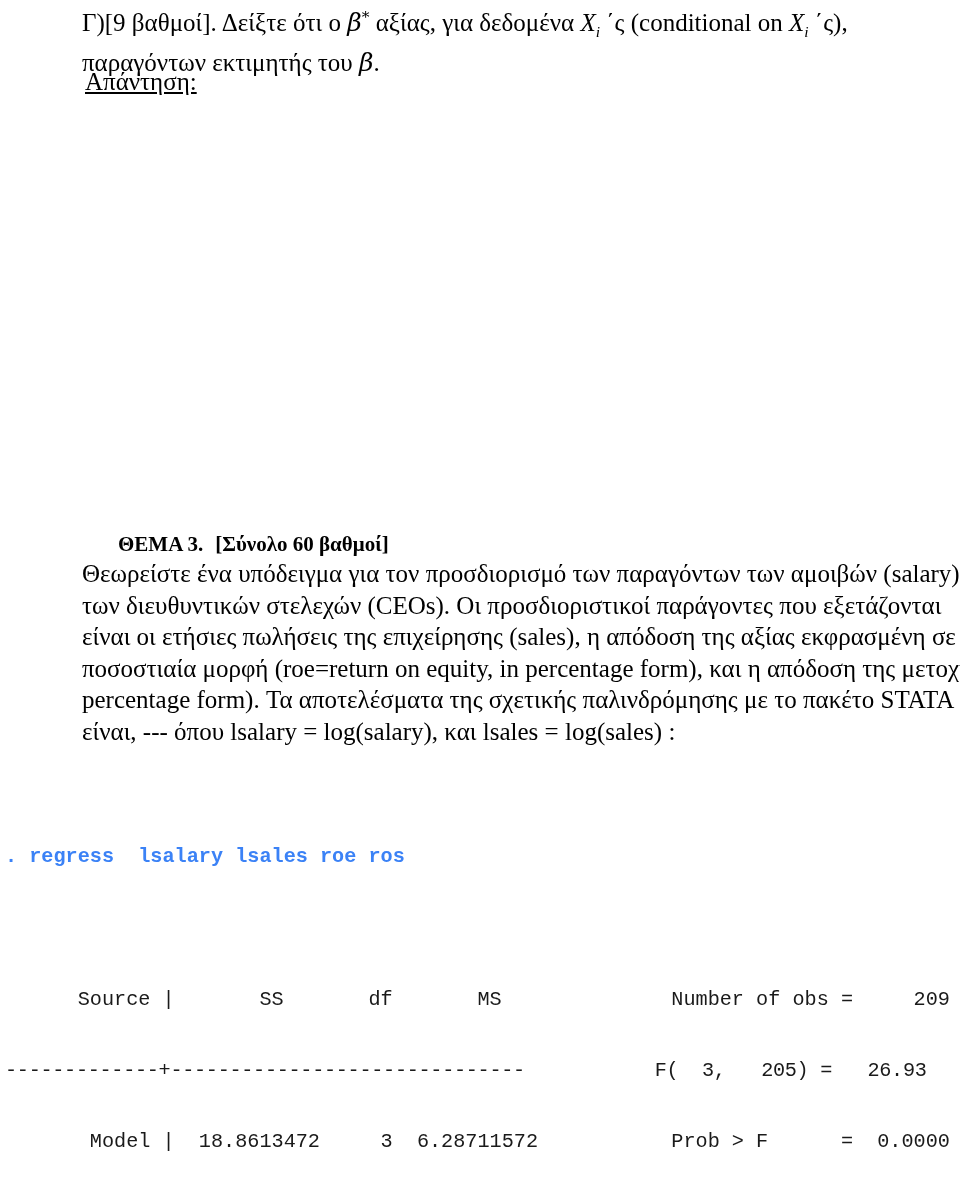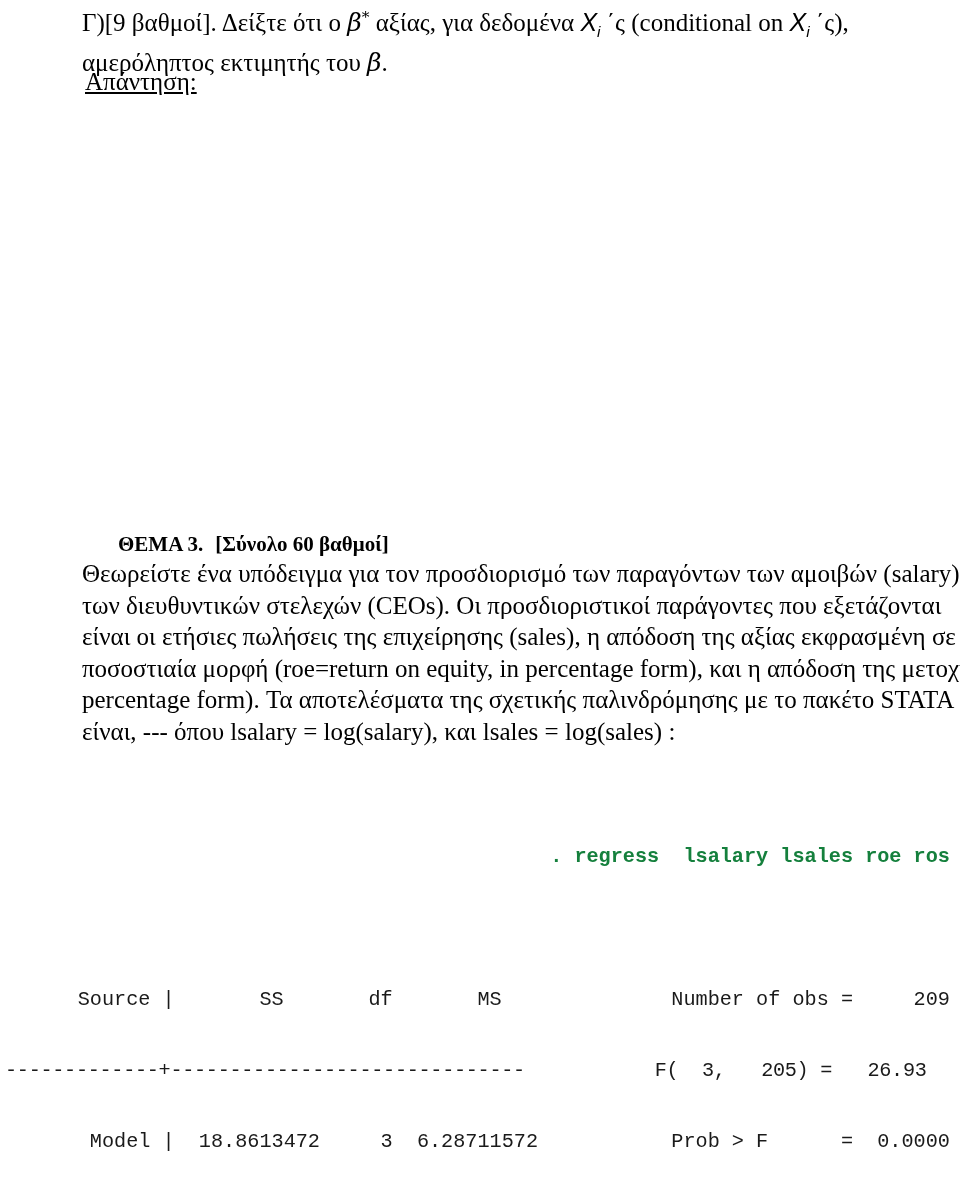--- a/index.html
+++ b/index.html
@@ -31,21 +31,21 @@
     font-size: 25px;
     line-height: 31px;
     text-align: justify;
     text-justify: inter-word;
   }
   .q-block .ln {
     display: block;
     white-space: nowrap;
   }
   .mathvar {
-    font-family: Liberation Sans, sans-serif;
+    font-family: Liberation Serif, serif;
     font-style: italic;
     margin-top: 12px;
   }
   .beta {
     font-family: "DejaVu Serif", serif;
     font-style: italic;
     font-size: 25px;
   }
   sup.star {
     font-size: 0.62em;
@@ -102,37 +102,36 @@
     top: 798px;
     font-family: "Liberation Mono", "DejaVu Sans Mono", monospace;
     font-size: 20.2px;
     line-height: 23.7px;
     letter-spacing: 0px;
     white-space: pre;
     color: #1a1a1a;
   }
   .stata .cmd {
     font-weight: bold;
-    color: #15803d;
+    color: #3b82f6;
     display: block;
-    text-align: right;
   }
   .stata .blank { display: block; height: 23.7px; }
   .stata .row { display: block; }
   .stata .rule { display: block; letter-spacing: -0.3px; }
 </style>
 </head>
 <body>
 
 <div class="page">
 
   <div class="q-block">
     <span class="ln"><span>Γ)[9 βαθμοί].  Δείξτε ότι ο </span><span class="beta"><span>β</span><sup class="star">*</sup></span><span> αξίας, για δεδομένα </span><span class="mathvar"><span>X</span><sub class="idx">i</sub></span><span> ΄ς (conditional on </span><span class="mathvar"><span>X</span><sub class="idx">i</sub></span><span> ΄ς),</span></span>
 
-    <span class="ln"><span>αμερόληπτος εκτιμητής του </span><span class="beta">β</span><span>.</span></span>
+    <span class="ln"><span>παραγόντων εκτιμητής του </span><span class="beta">β</span><span>.</span></span>
   </div>
 
   <div class="answer-label">Απάντηση:</div>
 
   <div class="thema-head"><span>ΘΕΜΑ 3.</span><span class="sp"></span><span>[Σύνολο 60 βαθμοί]</span></div>
 
   <div class="para">
     <span class="ln">Θεωρείστε ένα υπόδειγμα για τον προσδιορισμό των παραγόντων των αμοιβών (salary)</span>
     <span class="ln">των διευθυντικών στελεχών (CEOs).   Οι προσδιοριστικοί παράγοντες που εξετάζονται</span>
     <span class="ln">είναι οι ετήσιες πωλήσεις της επιχείρησης (sales), η απόδοση της αξίας εκφρασμένη σε</span>

